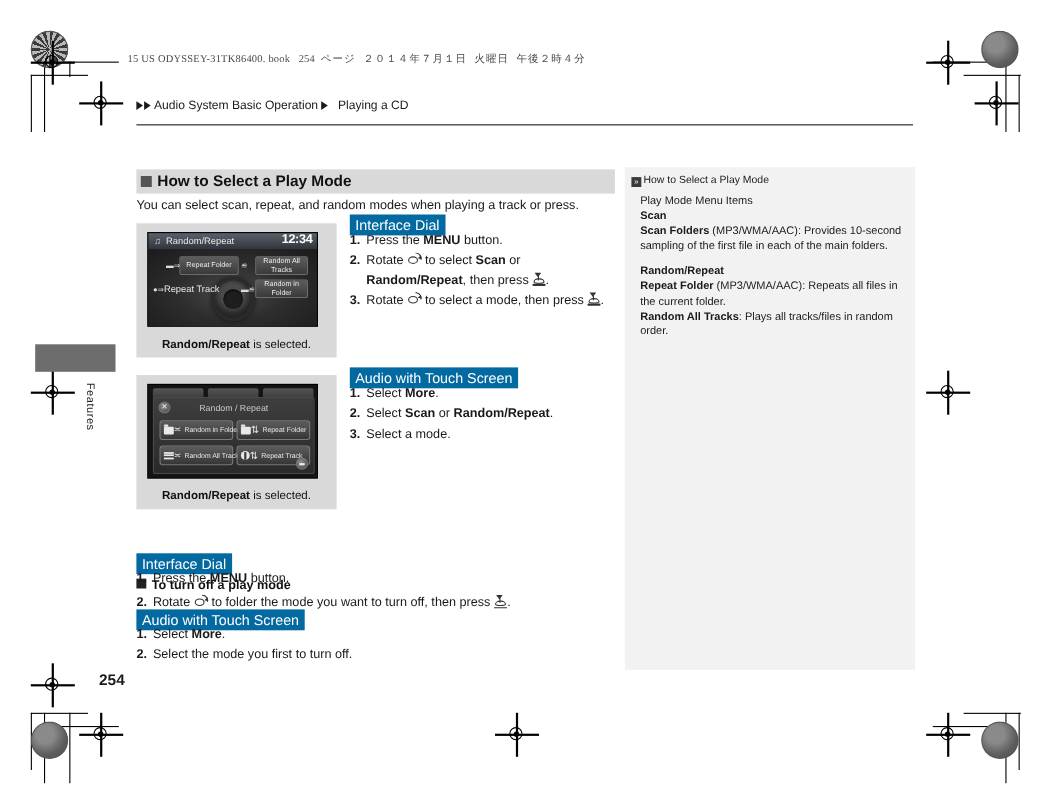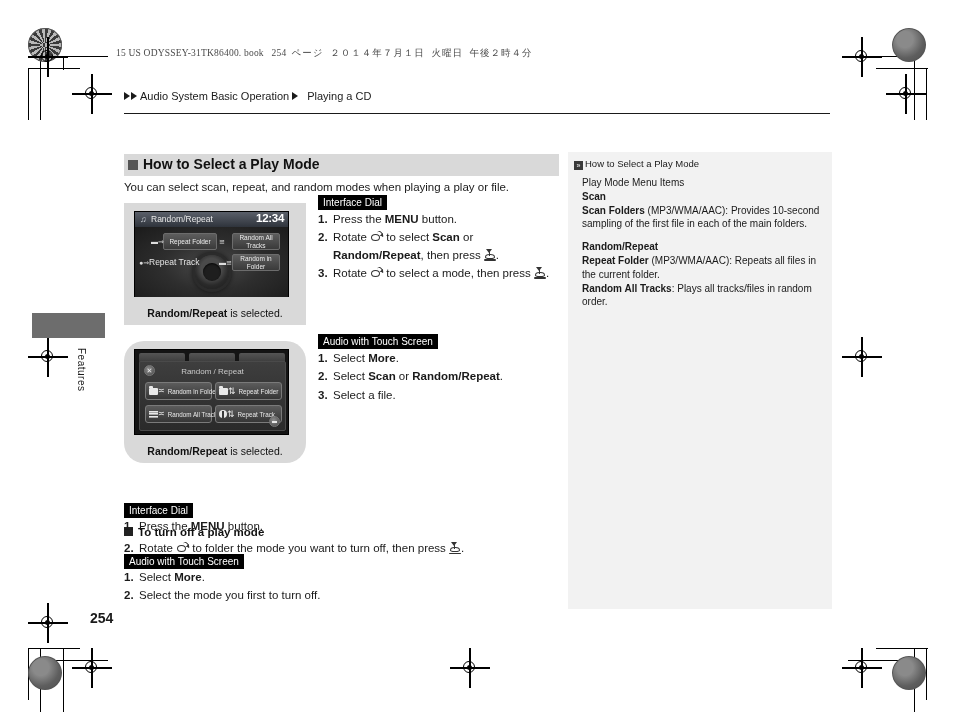--- a/index.html
+++ b/index.html
@@ -218,21 +218,21 @@
   }
   .g-loop{
     display:inline-block;flex:0 0 auto;color:#e9e9e9;font-size:9px;line-height:1;
   }
   .g-shuf{
     display:inline-block;flex:0 0 auto;color:#e9e9e9;font-size:8px;line-height:1;
   }
 
   
   .tagbox{
-    position:absolute;background:#000000;color:#fff;font-size:10px;
+    position:absolute;background:#0369a1;color:#fff;font-size:13px;
     padding:1.5px 5px 2px 5px;white-space:nowrap;
   }
   .steps{
     position:absolute;font-size:11.5px;color:#1a1a1a;line-height:1.5;
   }
   .steps .li{position:relative;padding-left:15px;margin-bottom:1px;}
   .steps .n{position:absolute;left:0;top:0;font-weight:bold;}
   .steps b{font-weight:bold;}
 
   
@@ -415,21 +415,21 @@
 
   <div class="side-tab"></div>
   <div class="side-tab-label">Features</div>
 
   <div class="pageno">254</div>
 
   <div class="h-band">
     <span class="sq"></span>
     <span class="txt">How to Select a Play Mode</span>
   </div>
-  <div class="intro">You can select scan, repeat, and random modes when playing a play or file.</div>
+  <div class="intro">You can select scan, repeat, and random modes when playing a track or press.</div>
 
   <div class="shot" style="left:124px;top:203px;width:182px;height:122px;">
     <div class="shot-inner">
       <div class="s1-bar">
         <span class="note">♫</span>
         <span class="t">Random/Repeat</span>
         <span class="clock">12:34</span>
       </div>
       <div class="s1-body">
         <div class="dial"></div>
@@ -451,21 +451,21 @@
           <span>Random in Folder</span>
         </div>
         <div class="micon" style="left:84px;top:32px;">▬≌</div>
       </div>
     </div>
     <div class="shot-cap">
       <b>Random/Repeat</b><span> is selected.</span>
     </div>
   </div>
 
-  <div class="shot" style="left:124px;top:341px;width:182px;height:122px;border-radius:20px;">
+  <div class="shot" style="left:124px;top:341px;width:182px;height:122px;">
     <div class="shot-inner">
       <div class="s2-body">
         <div class="s2-tabs">
           <div class="s2-tab" style="left:0px;width:46px;"></div>
           <div class="s2-tab" style="left:50px;width:46px;"></div>
           <div class="s2-tab" style="left:100px;width:46px;"></div>
         </div>
         <div class="s2-panel">
           <div class="s2-x">✕</div>
           <div class="s2-title">Random / Repeat</div>
@@ -527,21 +527,21 @@
     <div class="li">
       <span class="n">1.</span>
       <span><span>Select </span><b>More</b><span>.</span></span>
     </div>
     <div class="li">
       <span class="n">2.</span>
       <span><span>Select </span><b>Scan</b><span> or </span><b>Random/Repeat</b><span>.</span></span>
     </div>
     <div class="li">
       <span class="n">3.</span>
-      <span>Select a file.</span>
+      <span>Select a mode.</span>
     </div>
   </div>
 
   <div class="subh" style="left:124px;top:487px;">
     <span class="sq"></span><span>To turn off a play mode</span>
   </div>
 
   <div class="tagbox" style="left:124px;top:503px;">Interface Dial</div>
   <div class="steps" style="left:124px;top:518px;width:430px;">
     <div class="li" style="margin-bottom:5px;">

